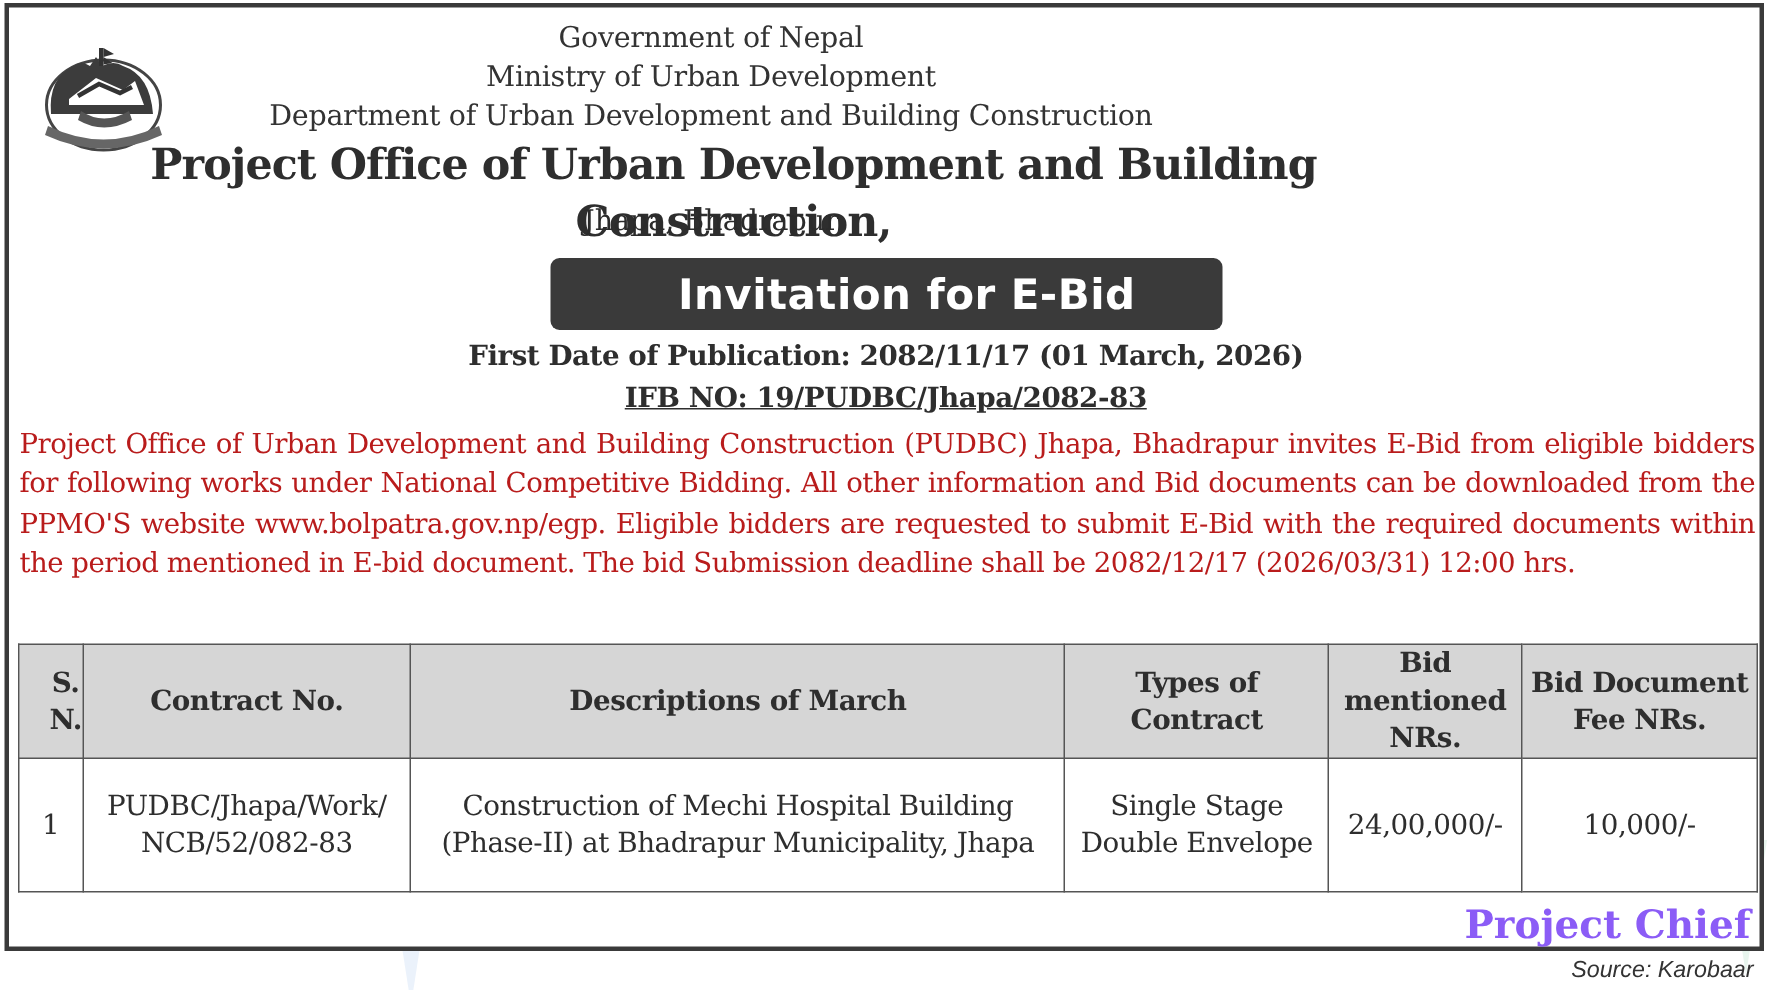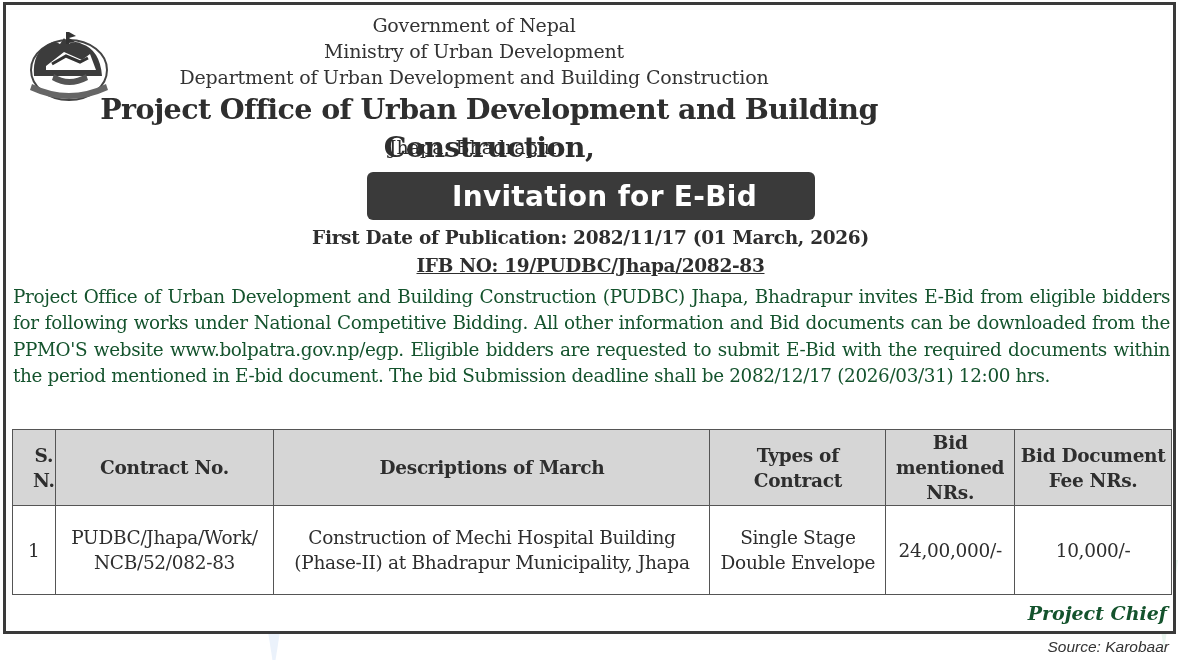--- a/index.html
+++ b/index.html
@@ -54,21 +54,21 @@
     font-family: "DejaVu Sans", "Liberation Sans", sans-serif; font-weight: bold;
     font-size: 28px; color: #ffffff; letter-spacing: 0.3px;
   }
 
   .pub { position: absolute; left: 0; width: 1181px; text-align: center; font-weight: bold; font-size: 18.5px; color: #2e2e2e; letter-spacing: -0.3px; }
   .pub-date { top: 227px; }
   .pub-ifb { top: 255px; text-decoration: underline; }
 
   .para {
     position: absolute; left: 13px; top: 284px; width: 1157px;
-    font-size: 18.4px; line-height: 26.4px; text-align: justify; color: #14532d;
+    font-size: 18.4px; line-height: 26.4px; text-align: justify; color: #b91c1c;
     letter-spacing: -0.35px;
   }
 
   table.bids {
     position: absolute; left: 12px; top: 429px; width: 1160px;
     border-collapse: collapse; font-size: 18.5px; color: #2e2e2e;
   }
   table.bids th, table.bids td {
     border: 1.5px solid #555; text-align: center; vertical-align: middle; line-height: 25px;
   }
@@ -76,21 +76,21 @@
   table.bids td { height: 89px; letter-spacing: -0.3px; }
   .c-sn { width: 42px; padding-left: 20px; }
   .c-contract { width: 219px; }
   .c-desc { width: 437px; }
   .c-type { width: 176px; }
   .c-sec { width: 129px; }
   .c-fee { width: 157px; }
 
   .signer {
     position: absolute; right: 14px; top: 602px;
-    font-weight: bold; font-style: italic; font-size: 19px; color: #14532d;
+    font-weight: bold; font-size: 26px; color: #8b5cf6;
   }
   .source {
     position: absolute; right: 12px; top: 638px;
     font-family: "Liberation Sans", "DejaVu Sans", sans-serif; font-style: italic; font-size: 15.5px; color: #333;
   }
 </style>
 </head>
 <body>
 
 <div class="wm">

